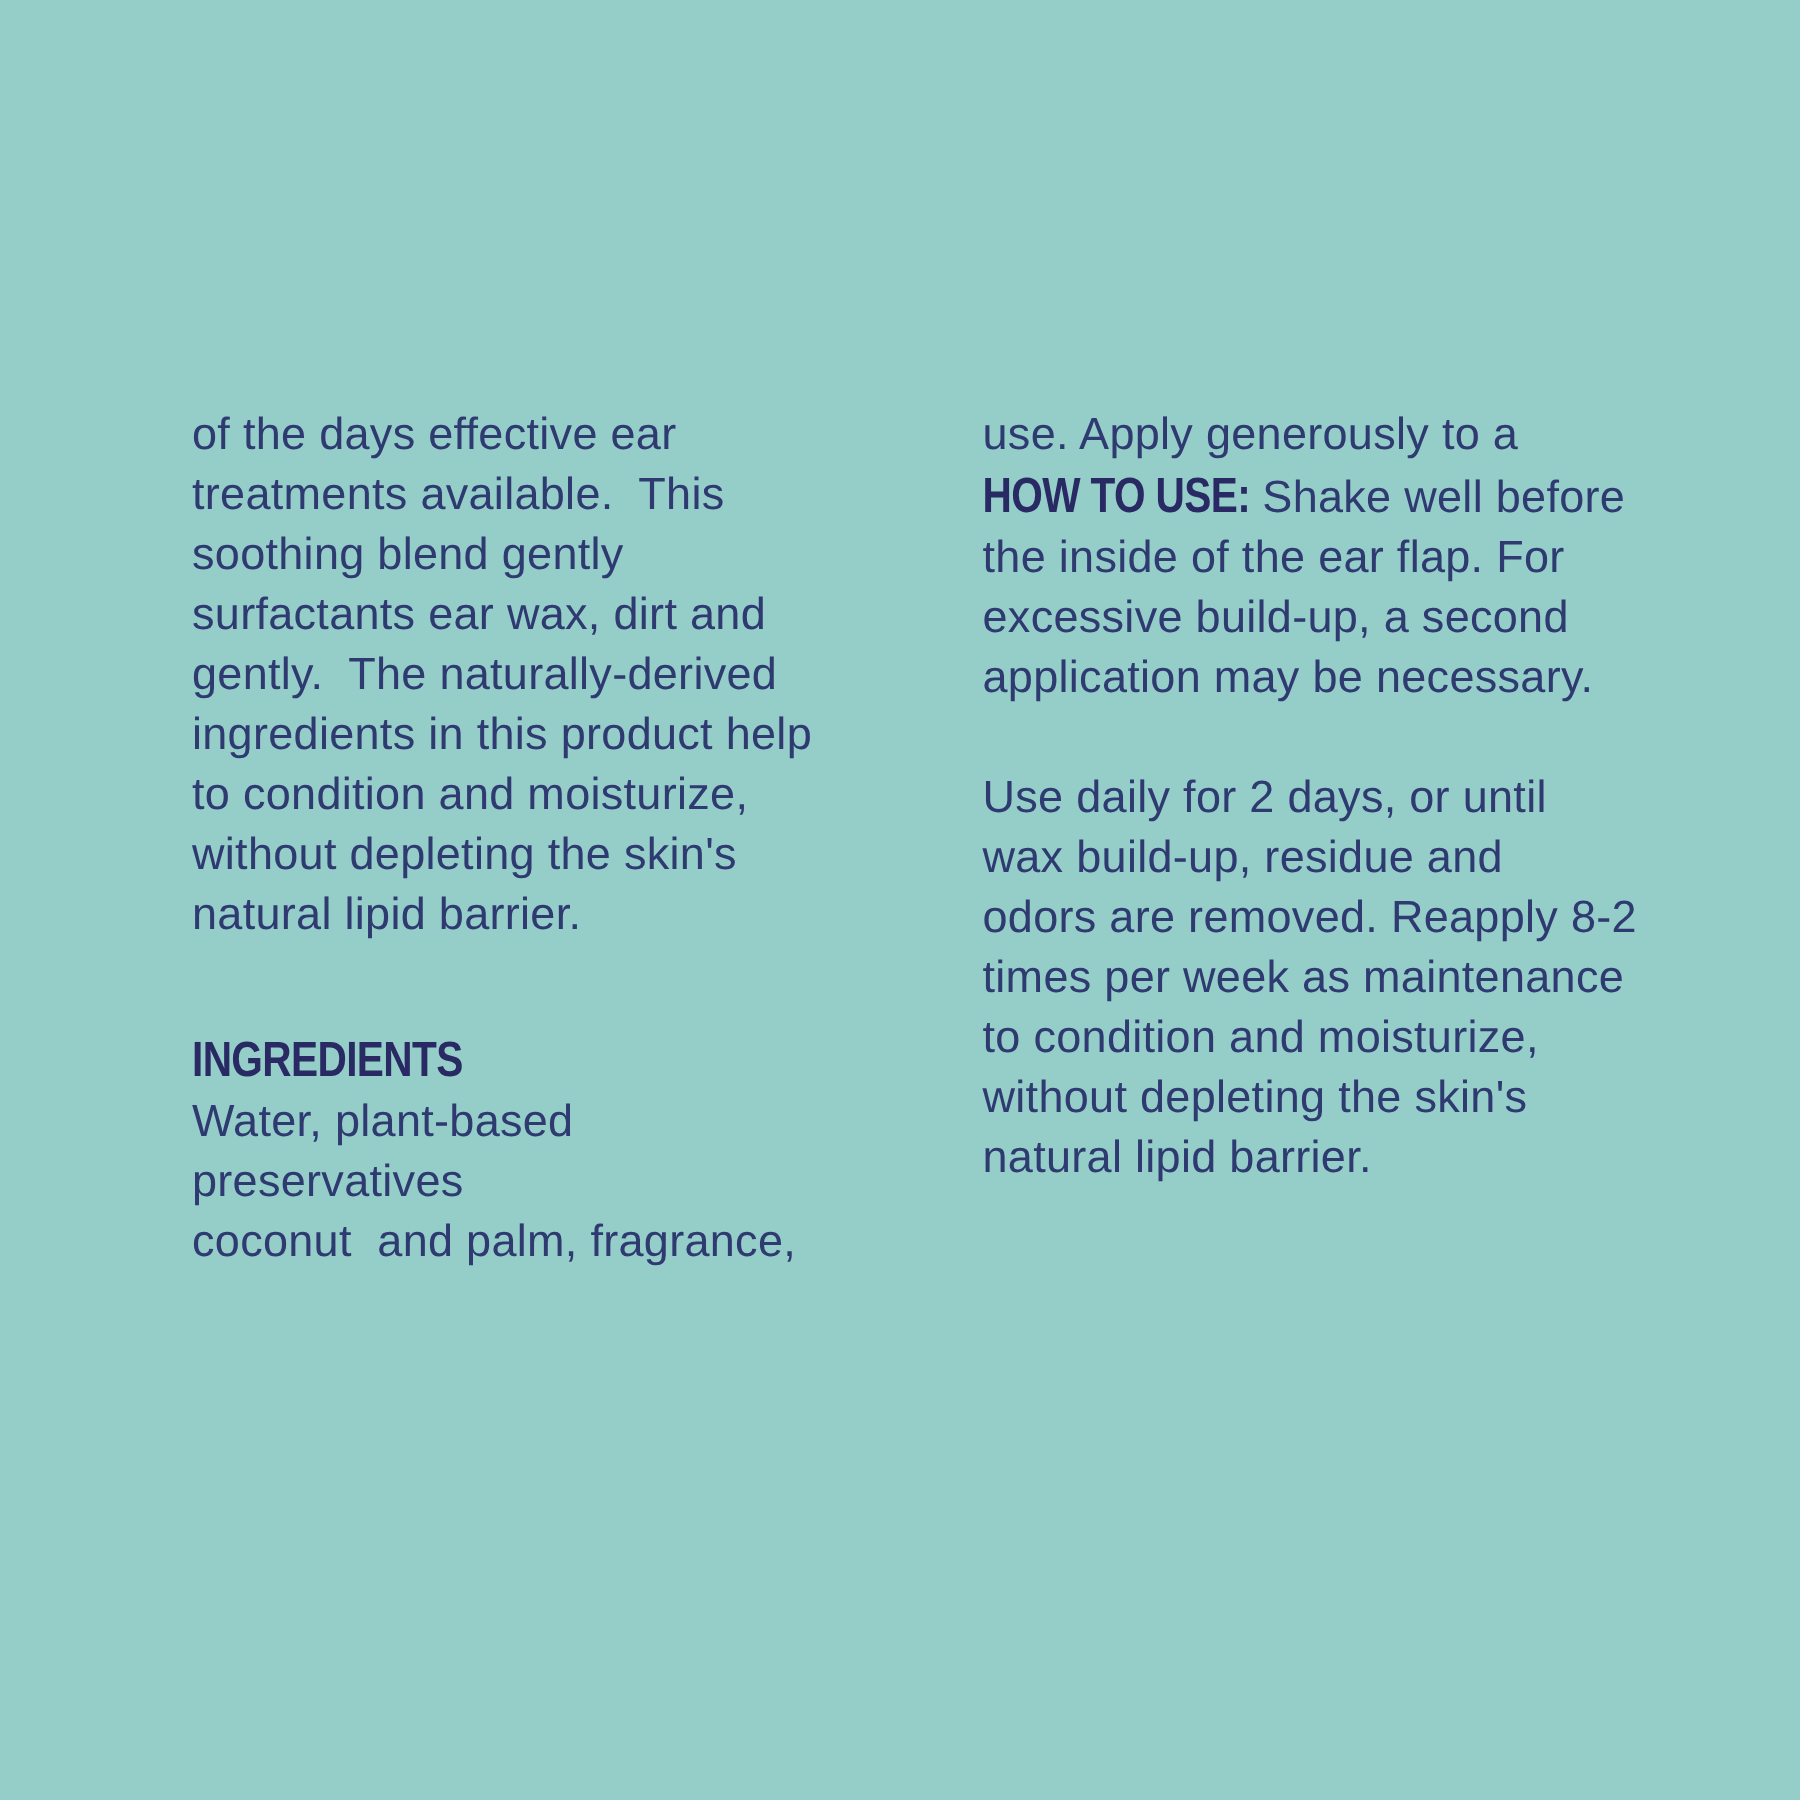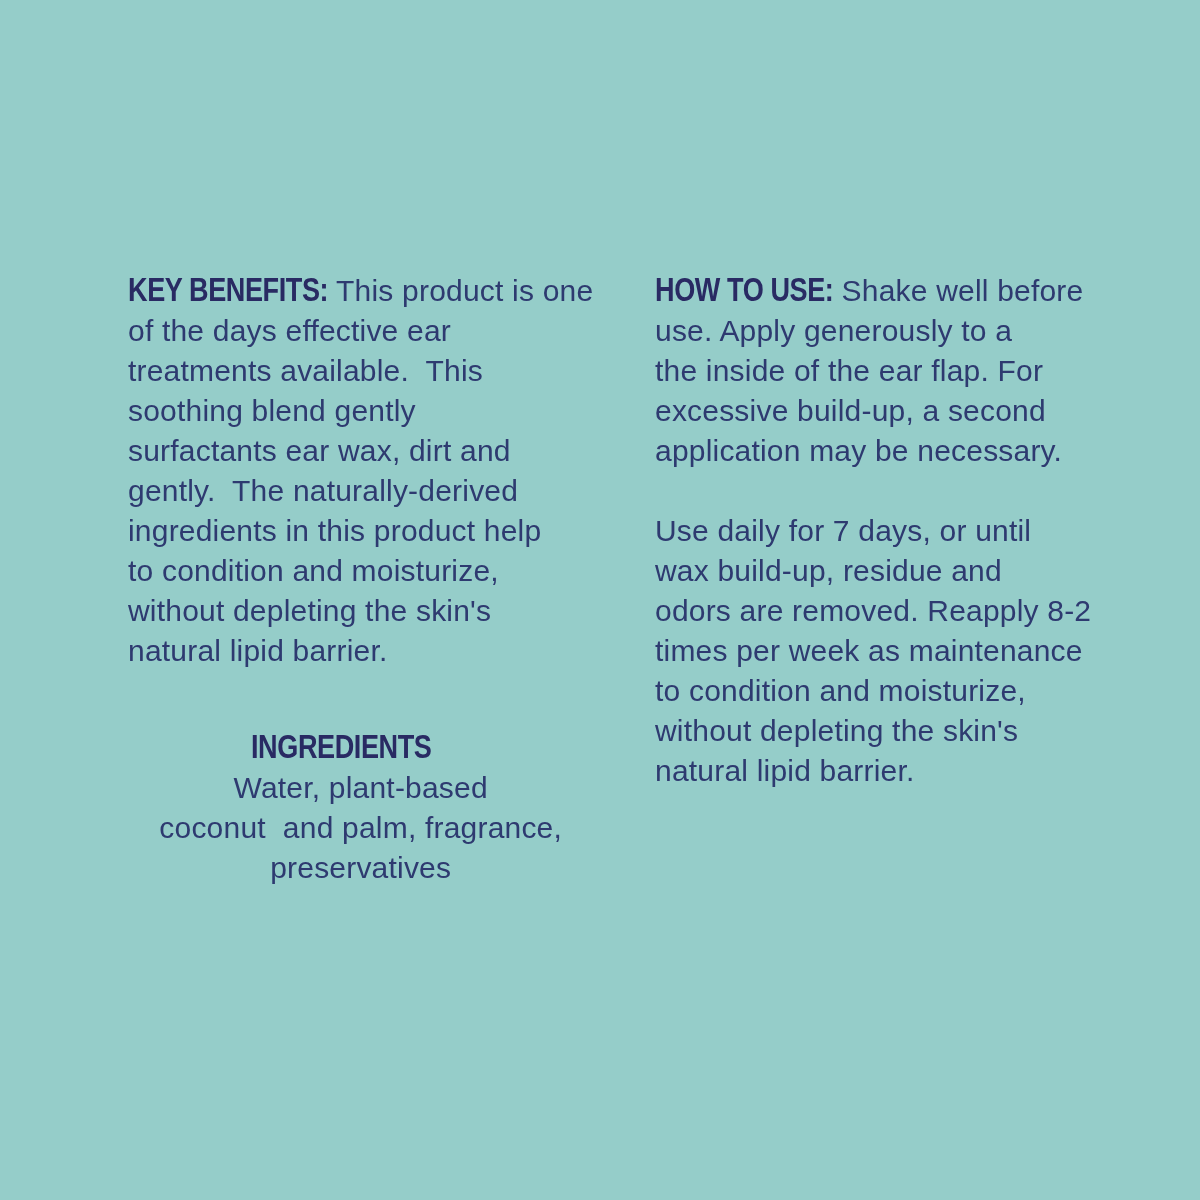--- a/index.html
+++ b/index.html
@@ -38,63 +38,62 @@
     display: inline-block;
     font-size: 33px;
     font-weight: 700;
     color: var(--heading-text);
     letter-spacing: -0.5px;
     transform: scaleX(0.82);     
     transform-origin: 0 86%;
   }
   .hd-key-benefits { margin-right: -36px; }
   .hd-how-to-use   { margin-right: -31px; }
-  .ingredients-section { margin-top: 56px; text-align: center; }
+  .ingredients-section { margin-top: 56px; }
 </style>
 </head>
 <body>
 
 <div class="canvas">
 
   <div class="col col-left">
 
     <section>
-      <div class="line"><span class="hd hd-key-benefits">KEY BENEFITS:</span><span>This product is one</span></div>
       <div class="line">of the days effective ear</div>
       <div class="line">treatments available.  This</div>
       <div class="line">soothing blend gently</div>
       <div class="line">surfactants ear wax, dirt and</div>
       <div class="line">gently.  The naturally-derived</div>
       <div class="line">ingredients in this product help</div>
       <div class="line">to condition and moisturize,</div>
       <div class="line">without depleting the skin's</div>
       <div class="line">natural lipid barrier.</div>
     </section>
 
     <section class="ingredients-section">
       <div class="line"><span class="hd">INGREDIENTS</span></div>
       <div class="line">Water, plant-based</div>
+      <div class="line">preservatives</div>
       <div class="line">coconut  and palm, fragrance,</div>
-      <div class="line">preservatives</div>
     </section>
 
   </div>
 
   <div class="col col-right">
 
     <section>
+      <div class="line">use. Apply generously to a</div>
       <div class="line"><span class="hd hd-how-to-use">HOW TO USE:</span><span>Shake well before</span></div>
-      <div class="line">use. Apply generously to a</div>
       <div class="line">the inside of the ear flap. For</div>
       <div class="line">excessive build-up, a second</div>
       <div class="line">application may be necessary.</div>
 
       <div class="blank-line"></div>
 
-      <div class="line">Use daily for 7 days, or until</div>
+      <div class="line">Use daily for 2 days, or until</div>
       <div class="line">wax build-up, residue and</div>
       <div class="line">odors are removed. Reapply 8-2</div>
       <div class="line">times per week as maintenance</div>
       <div class="line">to condition and moisturize,</div>
       <div class="line">without depleting the skin's</div>
       <div class="line">natural lipid barrier.</div>
     </section>
 
   </div>
 

